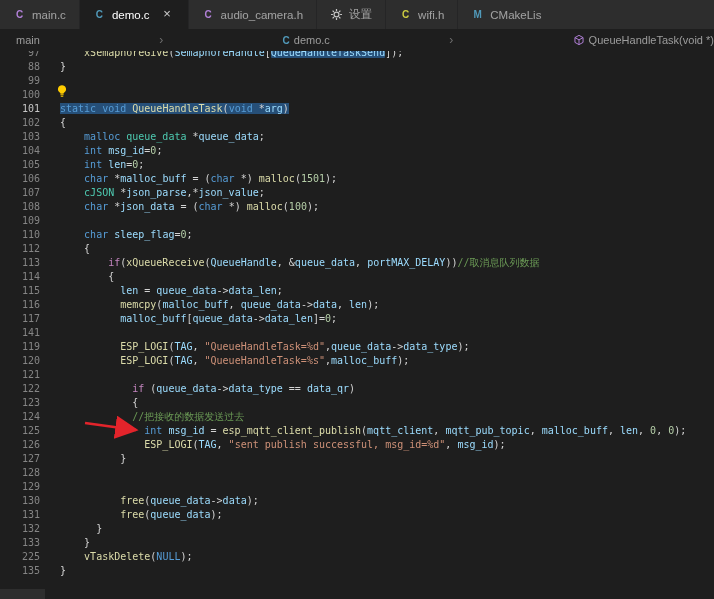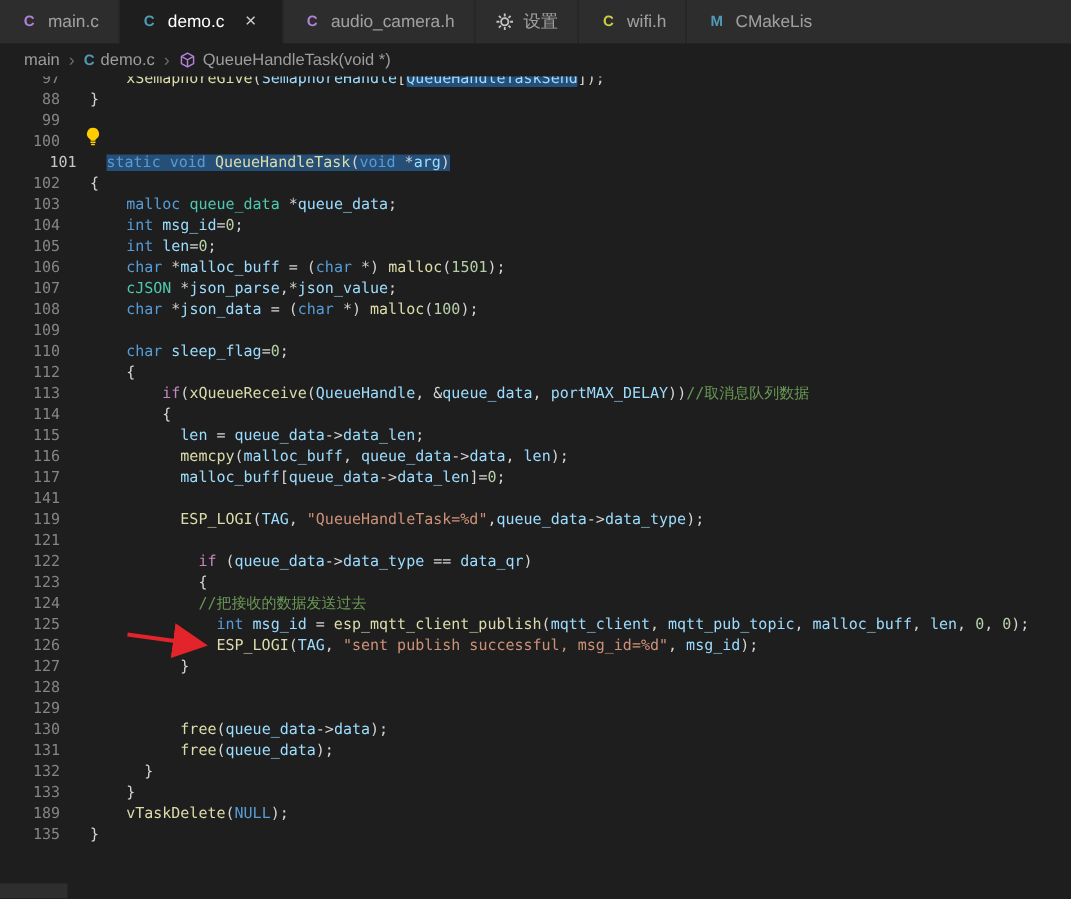--- a/index.html
+++ b/index.html
@@ -6,31 +6,31 @@
   .window{position:relative;width:714px;height:599px;overflow:hidden;background:var(--editor-bg,#1e1e1e);font-family:"Liberation Sans","DejaVu Sans",sans-serif;}
   
   .tabbar{display:flex;height:29px;background:var(--tabbar-bg,#252526);overflow:hidden;}
   .tab{display:flex;align-items:center;gap:6px;padding:0 13px;background:var(--tab-inactive-bg,#2d2d2d);border-right:1px solid var(--tabbar-bg,#252526);font-size:11.5px;color:var(--tab-text,rgba(255,255,255,.55));cursor:pointer;flex:0 0 auto;height:100%;box-sizing:border-box;}
   .tab.active{background:var(--tab-active-bg,#1e1e1e);color:var(--tab-active-text,#ffffff);}
   .tab:last-child{flex:1 1 auto;border-right:none;}
   .ticon{font-weight:bold;font-size:10px;width:13px;text-align:center;display:inline-flex;justify-content:center;align-items:center;}
   .tlabel{white-space:nowrap;}
   .tclose{margin-left:4px;font-size:13px;line-height:13px;color:#cccccc;width:15px;height:15px;text-align:center;border-radius:3px;}
   
-  .crumbs{display:flex;align-items:center;height:22px;padding-left:16px;gap:5px;font-size:11px;color:var(--crumb-text,#9d9d9d);background:var(--editor-bg,#1e1e1e);}
+  .crumbs{display:flex;align-items:center;height:22px;padding-left:16px;gap:5px;font-size:11px;color:var(--crumb-text,#9d9d9d);background:var(--editor-bg,#1e1e1e);justify-content:space-between;}
   .crumb{display:flex;align-items:center;gap:4px;cursor:pointer;white-space:nowrap;}
   .csep{color:#6e6e6e;font-size:12px;padding:0 1px;}
   .cicon{font-weight:bold;font-size:10px;display:inline-flex;align-items:center;}
   
   .editor{position:absolute;top:51px;left:0;right:0;bottom:0;font-family:"DejaVu Sans Mono","Liberation Mono",monospace;font-size:10px;}
   .row{display:flex;height:14px;line-height:14px;white-space:pre;}
   .row.clip{height:9px;overflow:hidden;}
   .row.clip .ln,.row.clip .code{margin-top:-5px;}
   .ln{flex:0 0 40px;text-align:right;color:var(--line-number,#858585);user-select:none;}
-  .row.active-line .ln{color:var(--active-line-number,#c6c6c6);margin-left:11px;}
+  .row.active-line .ln{color:var(--active-line-number,#c6c6c6);}
   .code{padding-left:20px;color:var(--pl,#d4d4d4);white-space:pre;}
   .selection{background:var(--selection,#264f78);}
   .tk-hl{background:var(--selection,#264f78);border-radius:1px;}
   .tk-pl{color:var(--pl,#d4d4d4);}
   .tk-kw{color:var(--kw,#569cd6);}
   .tk-ct{color:var(--ct,#c586c0);}
   .tk-fn{color:var(--fn,#dcdcaa);}
   .tk-vr{color:var(--vr,#9cdcfe);}
   .tk-nm{color:var(--nm,#b5cea8);}
   .tk-st{color:var(--st,#ce9178);}
@@ -118,34 +118,35 @@
         <div class="row"><span class="ln">109</span><span class="code"><span></span></span></div>
         <div class="row"><span class="ln">110</span><span class="code"><span>    </span><span class="tk-kw">char</span><span class="tk-pl"> </span><span class="tk-vr">sleep_flag</span><span class="tk-pl">=</span><span class="tk-nm">0</span><span class="tk-pl">;</span></span></div>
         <div class="row"><span class="ln">112</span><span class="code"><span>    </span><span class="tk-pl">{</span></span></div>
         <div class="row"><span class="ln">113</span><span class="code"><span>        </span><span class="tk-ct">if</span><span class="tk-pl">(</span><span class="tk-fn">xQueueReceive</span><span class="tk-pl">(</span><span class="tk-vr">QueueHandle</span><span class="tk-pl">, &amp;</span><span class="tk-vr">queue_data</span><span class="tk-pl">, </span><span class="tk-vr">portMAX_DELAY</span><span class="tk-pl">))</span><span class="tk-cm">//取消息队列数据</span></span></div>
         <div class="row"><span class="ln">114</span><span class="code"><span>        </span><span class="tk-pl">{</span></span></div>
         <div class="row"><span class="ln">115</span><span class="code"><span>          </span><span class="tk-vr">len</span><span class="tk-pl"> = </span><span class="tk-vr">queue_data</span><span class="tk-pl">-&gt;</span><span class="tk-vr">data_len</span><span class="tk-pl">;</span></span></div>
         <div class="row"><span class="ln">116</span><span class="code"><span>          </span><span class="tk-fn">memcpy</span><span class="tk-pl">(</span><span class="tk-vr">malloc_buff</span><span class="tk-pl">, </span><span class="tk-vr">queue_data</span><span class="tk-pl">-&gt;</span><span class="tk-vr">data</span><span class="tk-pl">, </span><span class="tk-vr">len</span><span class="tk-pl">);</span></span></div>
         <div class="row"><span class="ln">117</span><span class="code"><span>          </span><span class="tk-vr">malloc_buff</span><span class="tk-pl">[</span><span class="tk-vr">queue_data</span><span class="tk-pl">-&gt;</span><span class="tk-vr">data_len</span><span class="tk-pl">]=</span><span class="tk-nm">0</span><span class="tk-pl">;</span></span></div>
         <div class="row"><span class="ln">141</span><span class="code"><span></span></span></div>
         <div class="row"><span class="ln">119</span><span class="code"><span>          </span><span class="tk-fn">ESP_LOGI</span><span class="tk-pl">(</span><span class="tk-vr">TAG</span><span class="tk-pl">, </span><span class="tk-st">"QueueHandleTask=%d"</span><span class="tk-pl">,</span><span class="tk-vr">queue_data</span><span class="tk-pl">-&gt;</span><span class="tk-vr">data_type</span><span class="tk-pl">);</span></span></div>
+        <div class="row"><span class="ln">120</span><span class="code"><span>          </span><span class="tk-fn">ESP_LOGI</span><span class="tk-pl">(</span><span class="tk-vr">TAG</span><span class="tk-pl">, </span><span class="tk-st">"QueueHandleTask=%s"</span><span class="tk-pl">,</span><span class="tk-vr">malloc_buff</span><span class="tk-pl">);</span></span></div>
         <div class="row"><span class="ln">121</span><span class="code"><span></span></span></div>
         <div class="row"><span class="ln">122</span><span class="code"><span>            </span><span class="tk-ct">if</span><span class="tk-pl"> (</span><span class="tk-vr">queue_data</span><span class="tk-pl">-&gt;</span><span class="tk-vr">data_type</span><span class="tk-pl"> == </span><span class="tk-vr">data_qr</span><span class="tk-pl">)</span></span></div>
         <div class="row"><span class="ln">123</span><span class="code"><span>            </span><span class="tk-pl">{</span></span></div>
         <div class="row"><span class="ln">124</span><span class="code"><span>            </span><span class="tk-cm">//把接收的数据发送过去</span></span></div>
         <div class="row"><span class="ln">125</span><span class="code"><span>              </span><span class="tk-kw">int</span><span class="tk-pl"> </span><span class="tk-vr">msg_id</span><span class="tk-pl"> = </span><span class="tk-fn">esp_mqtt_client_publish</span><span class="tk-pl">(</span><span class="tk-vr">mqtt_client</span><span class="tk-pl">, </span><span class="tk-vr">mqtt_pub_topic</span><span class="tk-pl">, </span><span class="tk-vr">malloc_buff</span><span class="tk-pl">, </span><span class="tk-vr">len</span><span class="tk-pl">, </span><span class="tk-nm">0</span><span class="tk-pl">, </span><span class="tk-nm">0</span><span class="tk-pl">);</span></span></div>
         <div class="row"><span class="ln">126</span><span class="code"><span>              </span><span class="tk-fn">ESP_LOGI</span><span class="tk-pl">(</span><span class="tk-vr">TAG</span><span class="tk-pl">, </span><span class="tk-st">"sent publish successful, msg_id=%d"</span><span class="tk-pl">, </span><span class="tk-vr">msg_id</span><span class="tk-pl">);</span></span></div>
         <div class="row"><span class="ln">127</span><span class="code"><span>          </span><span class="tk-pl">}</span></span></div>
         <div class="row"><span class="ln">128</span><span class="code"><span></span></span></div>
         <div class="row"><span class="ln">129</span><span class="code"><span></span></span></div>
         <div class="row"><span class="ln">130</span><span class="code"><span>          </span><span class="tk-fn">free</span><span class="tk-pl">(</span><span class="tk-vr">queue_data</span><span class="tk-pl">-&gt;</span><span class="tk-vr">data</span><span class="tk-pl">);</span></span></div>
         <div class="row"><span class="ln">131</span><span class="code"><span>          </span><span class="tk-fn">free</span><span class="tk-pl">(</span><span class="tk-vr">queue_data</span><span class="tk-pl">);</span></span></div>
         <div class="row"><span class="ln">132</span><span class="code"><span>      </span><span class="tk-pl">}</span></span></div>
         <div class="row"><span class="ln">133</span><span class="code"><span>    </span><span class="tk-pl">}</span></span></div>
-        <div class="row"><span class="ln">189</span><span class="code"><span>    </span><span class="tk-fn">vTaskDelete</span><span class="tk-pl">(</span><span class="tk-kw">NULL</span><span class="tk-pl">);</span></span></div>
+        <div class="row"><span class="ln">225</span><span class="code"><span>    </span><span class="tk-fn">vTaskDelete</span><span class="tk-pl">(</span><span class="tk-kw">NULL</span><span class="tk-pl">);</span></span></div>
         <div class="row"><span class="ln">135</span><span class="code"><span></span><span class="tk-pl">}</span></span></div>
       </div>
 
     <div class="lightbulb">
       <svg width="14" height="14" viewBox="0 0 16 16">
         <path d="M8 1.3a4.6 4.6 0 0 0-2.6 8.4c.45.33.8.9.9 1.5h3.4c.1-.6.45-1.17.9-1.5A4.6 4.6 0 0 0 8 1.3z" fill="#ffcc00"></path>
         <rect x="6" y="11.8" width="4" height="1.1" rx="0.4" fill="#ffcc00"></rect>
         <rect x="6.5" y="13.5" width="3" height="1.1" rx="0.4" fill="#ffcc00"></rect>
       </svg>
     </div>

